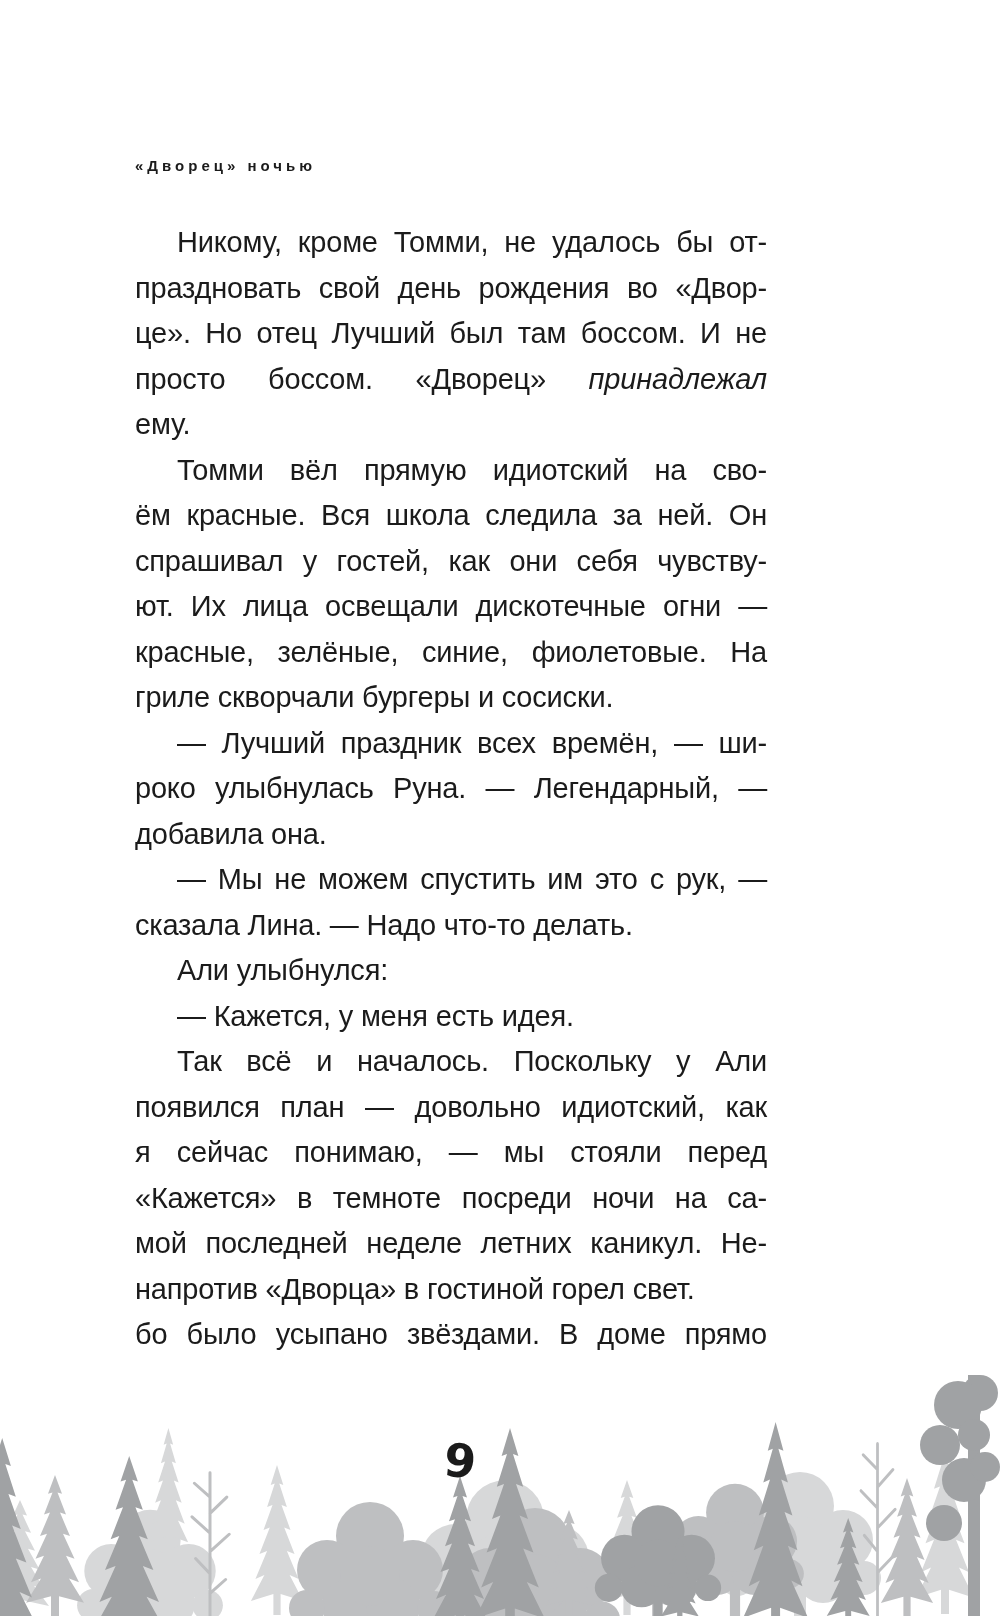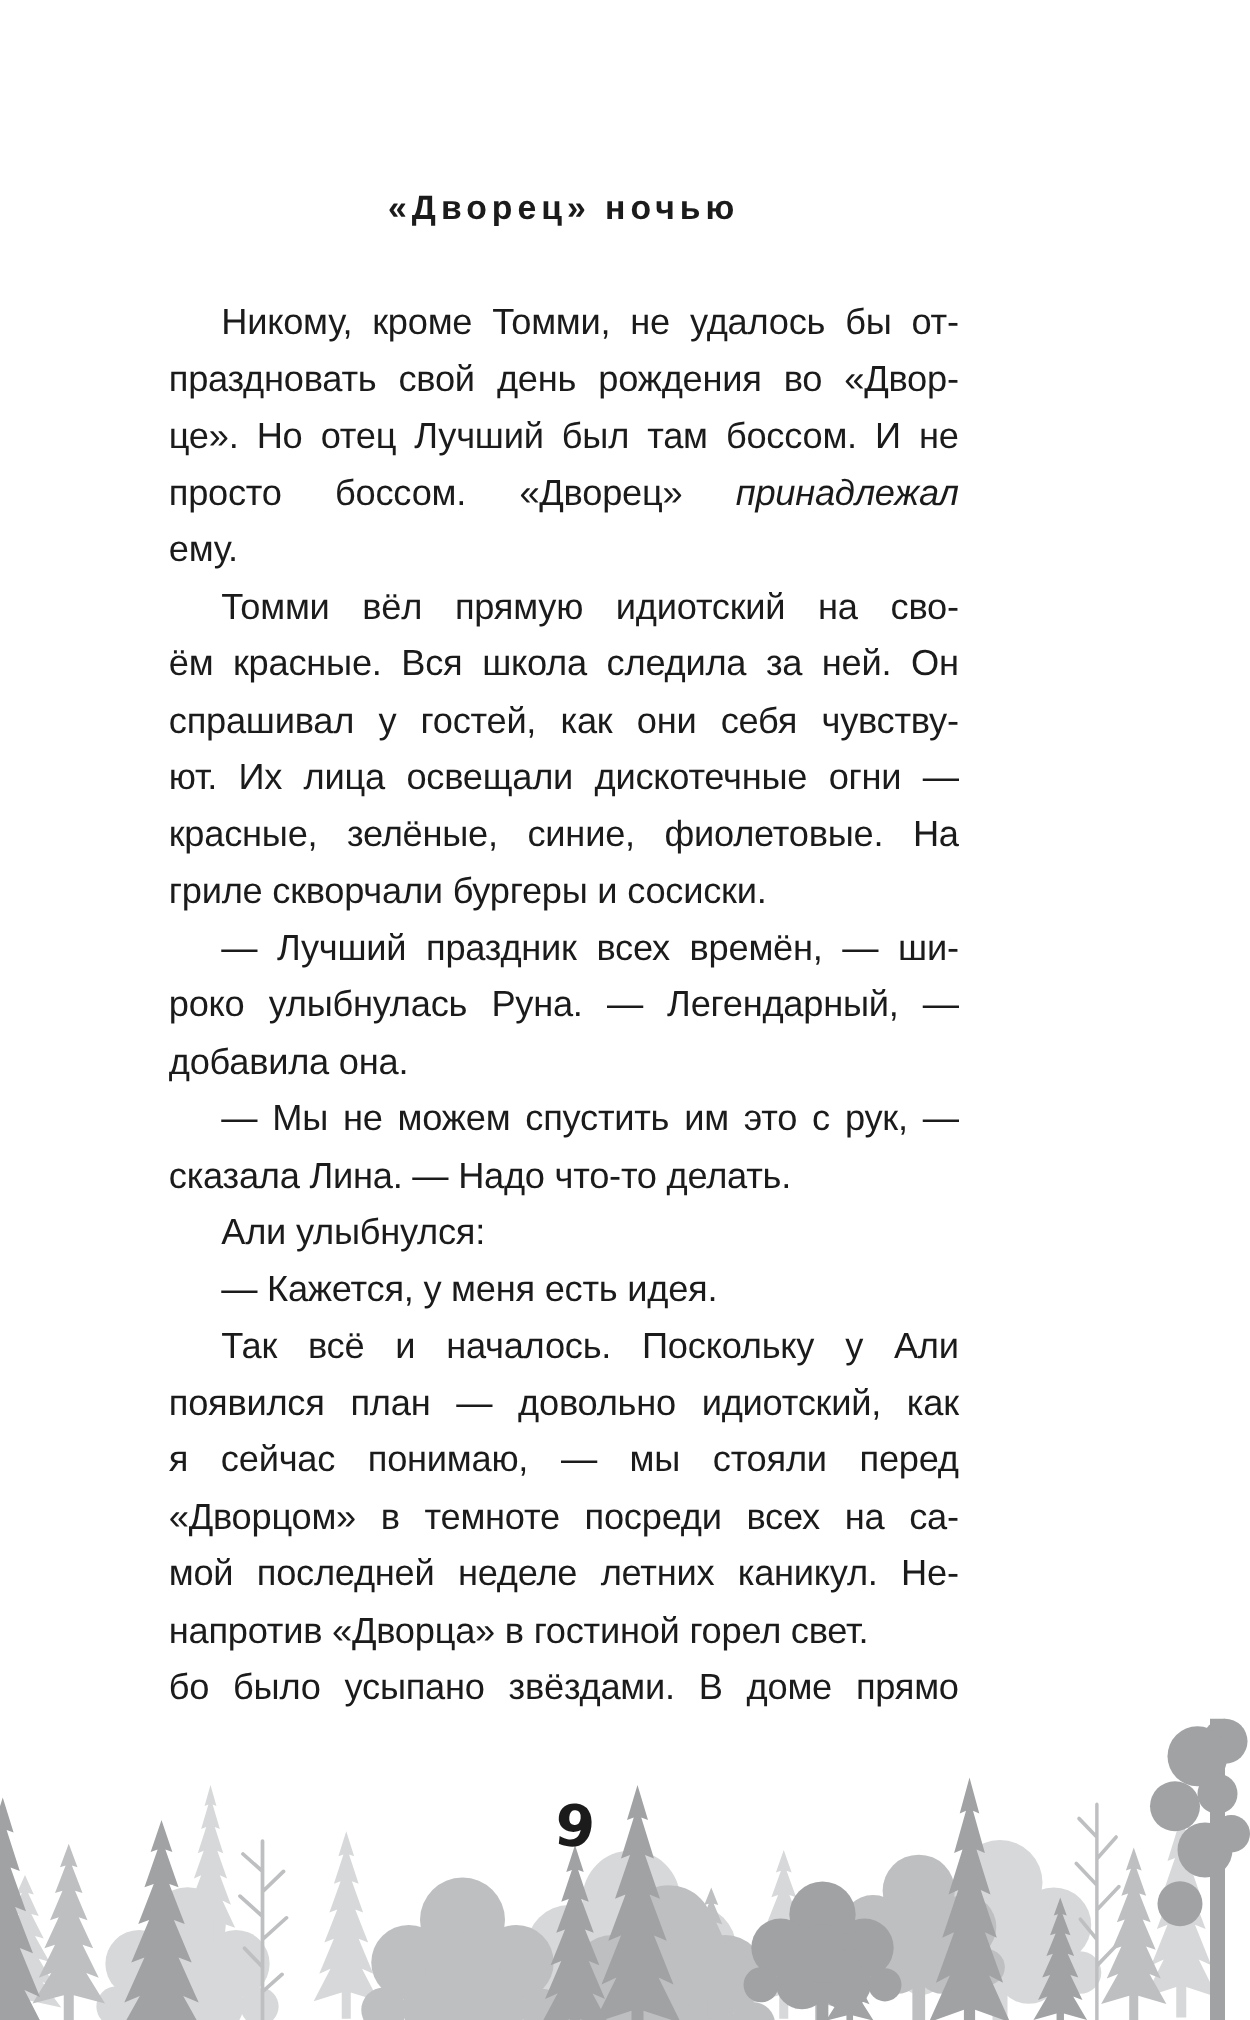--- a/index.html
+++ b/index.html
@@ -4,25 +4,25 @@
 <style>
   html,body{margin:0;padding:0;}
   body{
     width:1000px;height:1616px;position:relative;overflow:hidden;
     background:#ffffff;
     font-family:"Liberation Sans",sans-serif;
     color:var(--text-color,#1b1b1b);
   }
   .running-head{
     position:absolute;left:135px;top:152px;width:632px;
-    text-align:center;font-size:27px;font-weight:bold;letter-spacing:4px;
+    text-align:left;font-size:15px;font-weight:bold;letter-spacing:4px;
     line-height:28px;
   }
   .body-text{
-    position:absolute;left:135px;top:236px;width:632px;
+    position:absolute;left:135px;top:220px;width:632px;
     font-size:29px;line-height:45.5px;letter-spacing:-0.2px;
   }
   .para{margin:0;}
   .line{text-align:justify;text-align-last:justify;}
   .line.last{text-align-last:left;}
   .para .line:first-child{text-indent:42px;}
   .line em{}
   .page-number{
     position:absolute;left:444px;top:1434px;
     font-family:"DejaVu Sans",sans-serif;font-weight:bold;font-size:46px;
@@ -68,21 +68,21 @@
     <div class="para">
       <div class="line last">Али улыбнулся:</div>
     </div>
     <div class="para">
       <div class="line last">— Кажется, у меня есть идея.</div>
     </div>
     <div class="para">
       <div class="line">Так всё и началось. Поскольку у Али</div>
       <div class="line">появился план — довольно идиотский, как</div>
       <div class="line">я сейчас понимаю, — мы стояли перед</div>
-      <div class="line">«Дворцом» в темноте посреди всех на са-</div>
+      <div class="line">«Кажется» в темноте посреди ночи на са-</div>
       <div class="line">мой последней неделе летних каникул. Не-</div>
       <div class="line last">напротив «Дворца» в гостиной горел свет.</div>
       <div class="line">бо было усыпано звёздами. В доме прямо</div>
     </div>
   </div>
 
 <div class="page-number">9</div>
 
 <svg class="forest" viewBox="0 0 1000 246" preserveAspectRatio="none" aria-hidden="true">
   <defs>

